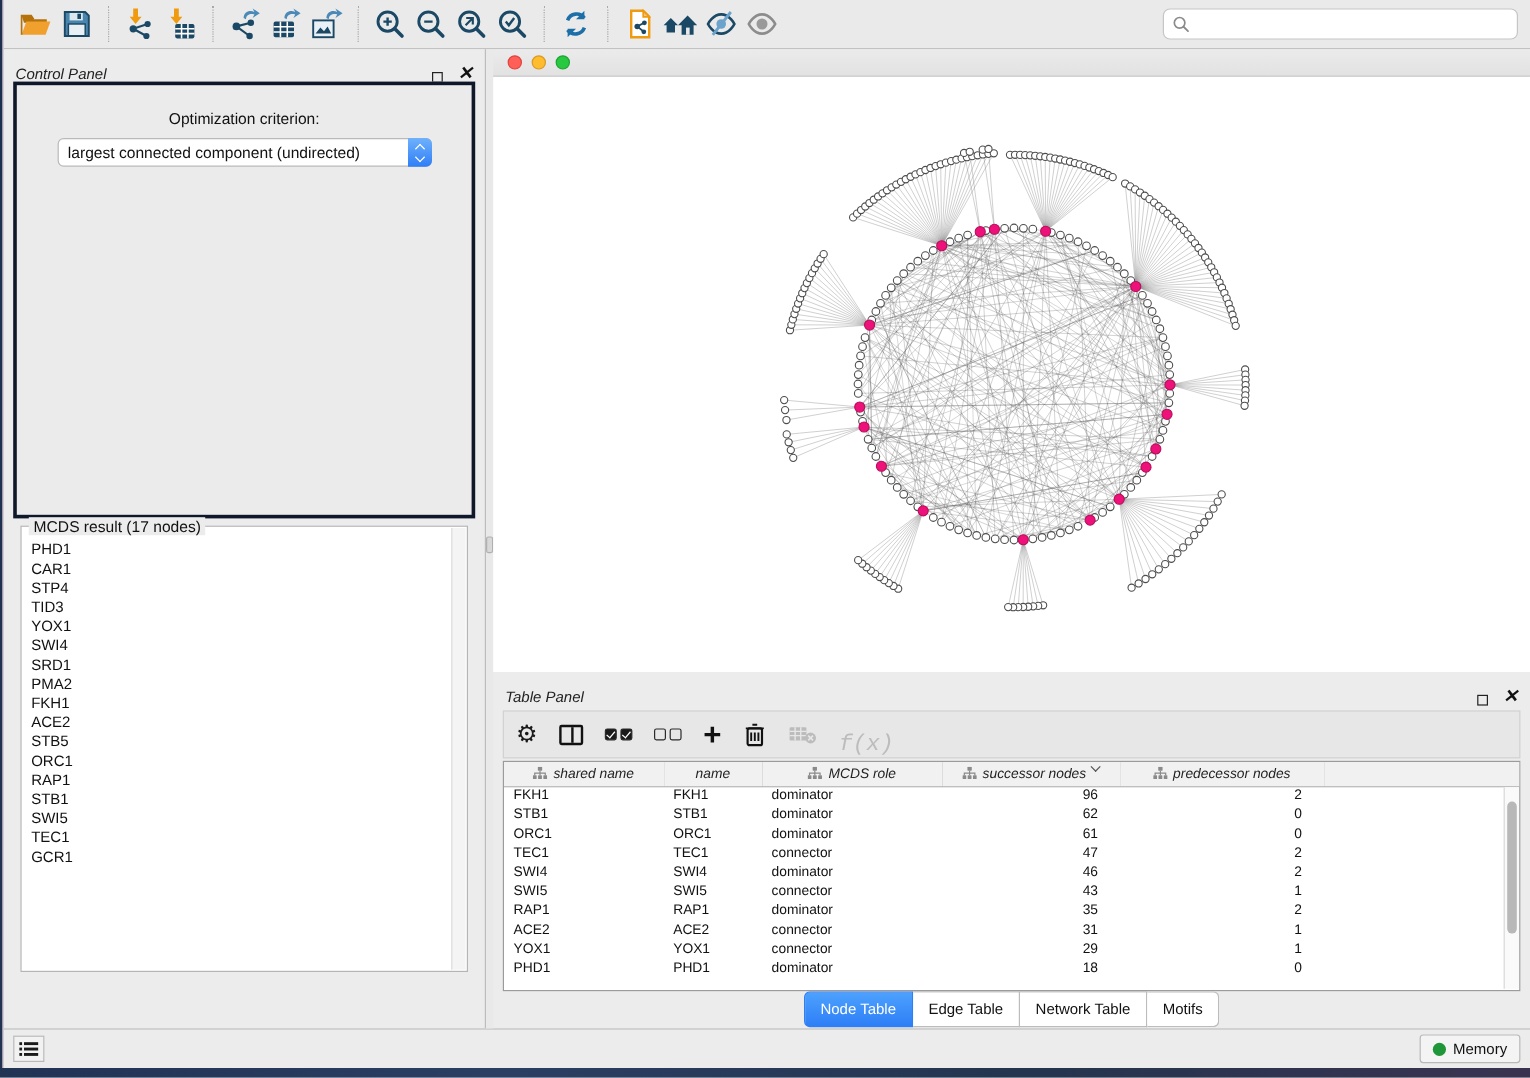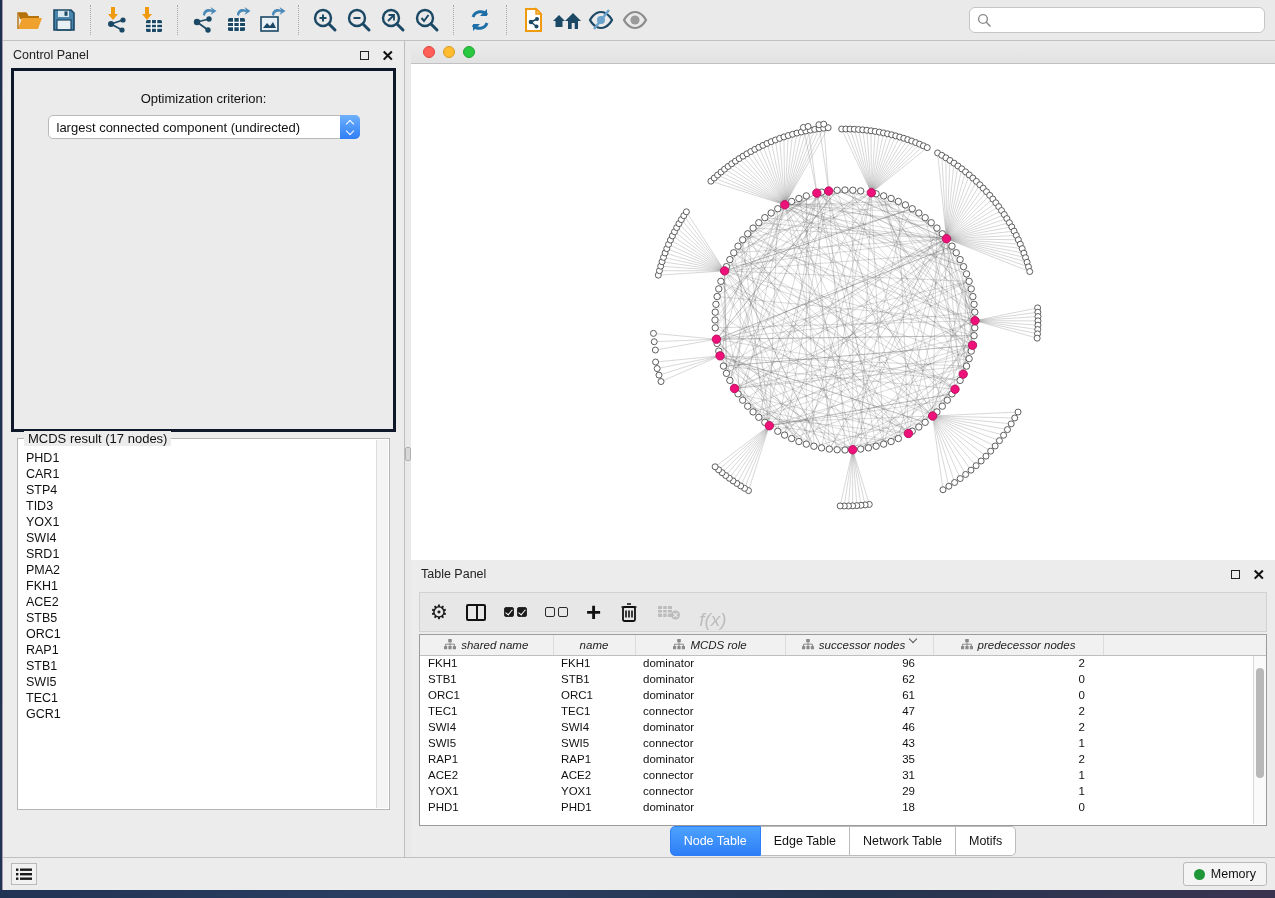--- a/index.html
+++ b/index.html
@@ -19,21 +19,21 @@
   .search-box { width:296px; height:26px; background:#fff; border:1px solid #c6c6c6; border-radius:6px;
     display:flex; align-items:center; padding:0 7px; }
   .search-box input { border:none; outline:none; flex:1; font-size:12px; background:transparent; margin-left:5px;
     font-family:"Liberation Sans", sans-serif; }
 
   
   .main { flex:1; display:flex; min-height:0; }
 
   
   .cpanel { width:401px; flex:none; background:#ececec; display:flex; flex-direction:column; }
-  .panel-head { height:28px; display:flex; align-items:center; padding:0 10px; font-size:12.5px; color:#222; }
+  .panel-head { height:28px; display:flex; align-items:flex-end; padding:0 10px; font-size:12.5px; color:#222;font-style:italic; }
   .panel-head .spacer { flex:1; }
   .float-box { width:9px; height:9px; border:1.4px solid #222; margin-right:12px; cursor:pointer; }
   .close-x { font-size:15px; font-weight:bold; color:#111; line-height:1; cursor:pointer; }
 
   .seg-tabs { display:flex; justify-content:center; margin:4px 0 0 0; }
   .seg-tab { min-width:70px; padding:4px 14px; background:#fff; border:1px solid #bcbcbc; border-left:none;
     font-size:13px; text-align:center; color:#111; cursor:pointer; }
   .seg-tab:first-child { border-left:1px solid #bcbcbc; border-radius:5px 0 0 5px; }
   .seg-tab:last-child { border-radius:0 5px 5px 0; }
   .seg-tab.active { background:linear-gradient(#4da2fd,#2e7ef7); border-color:#2e7ef7; color:#fff; }
@@ -88,21 +88,21 @@
     display:flex; align-items:center; padding:0 10px; gap:18px; flex:none; }
   .tpi { display:flex; align-items:center; justify-content:center; cursor:pointer; }
   .gear { font-size:20px; color:#1a1a1a; line-height:1; }
   .cols-icon { width:20px; height:17px; border:2px solid #111; border-radius:2px; position:relative; }
   .cols-icon:after { content:""; position:absolute; left:50%; top:0; bottom:0; width:2px; background:#111; }
   .cb { width:10px; height:10px; border:1.5px solid #2a2a2a; border-radius:2px; display:inline-block; }
   .cb.checked { background:#1a1a1a; position:relative; }
   .cb.checked:after { content:""; position:absolute; left:2px; top:0px; width:3px; height:6px;
     border:solid #fff; border-width:0 1.5px 1.5px 0; transform:rotate(40deg); }
   .plus { font-size:26px; font-weight:bold; color:#111; line-height:0.8; }
-  .fx { font-family:Liberation Sans, sans-serif; font-style:italic; font-size:19px; color:#9a9a9a;margin-top:16px; }
+  .fx { font-family:Liberation Mono, monospace; font-style:italic; font-size:19px; color:#9a9a9a;margin-top:16px; }
   .disabled { opacity:0.55; }
 
   .tablewrap { margin:0 8px; flex:none; height:192px; background:#fff; border:1px solid #9b9b9b; position:relative; overflow:hidden; }
   table.node-table { border-collapse:collapse; width:1060px; table-layout:fixed; }
   .node-table th { height:20px; background:#f1f1f1; border-bottom:1px solid #bfbfbf; border-right:1px solid #dcdcdc;
     font-size:11.5px; font-weight:normal; color:#222; text-align:center; position:relative; padding:0 4px; }
   .node-table th .th-inner { display:flex; justify-content:center; gap:5px;font-style:italic; }
   .node-table td { height:16px; font-size:11.5px; color:#111; padding:0 8px; white-space:nowrap; }
   .node-table td.num { text-align:right; padding-right:18px; }
   .sort-chev { width:6px; height:6px; border:solid #555; border-width:0 1.5px 1.5px 0; transform:rotate(45deg); margin-top:-3px; }

